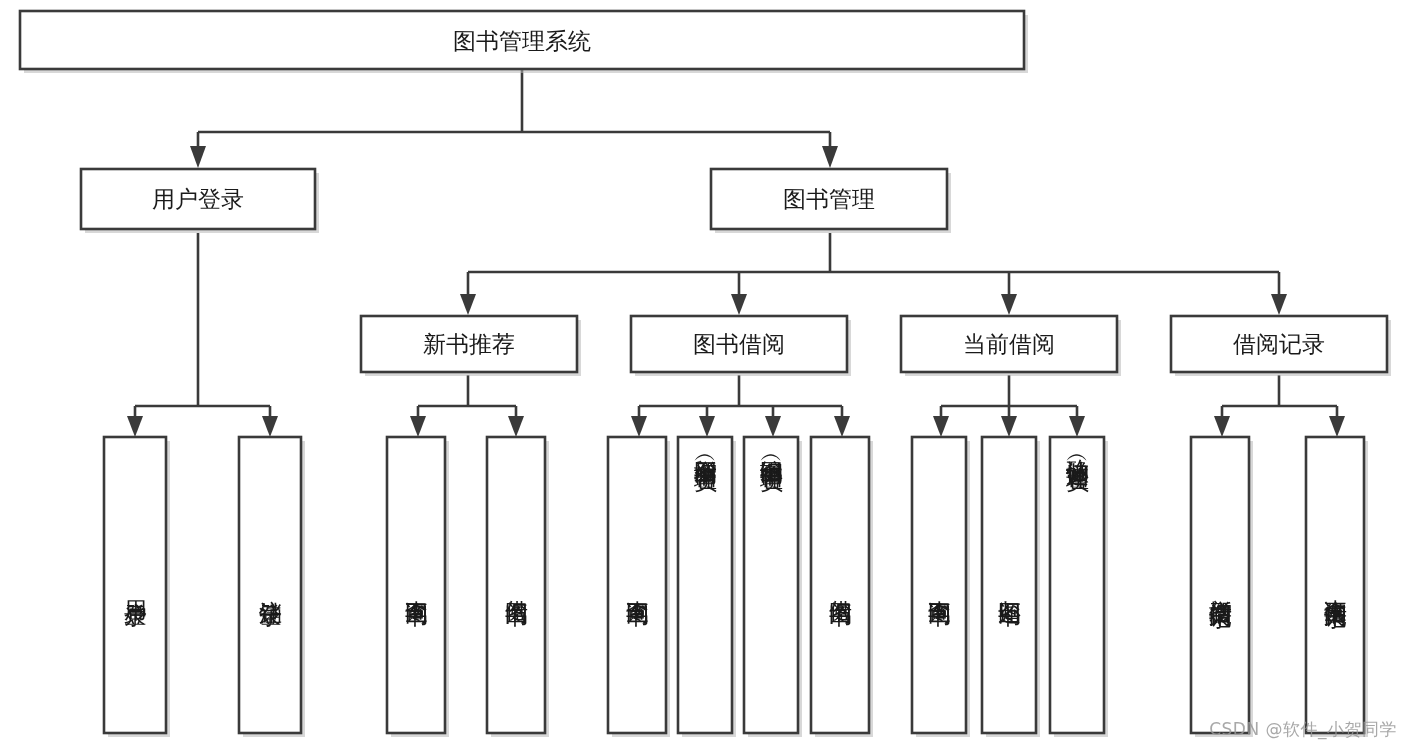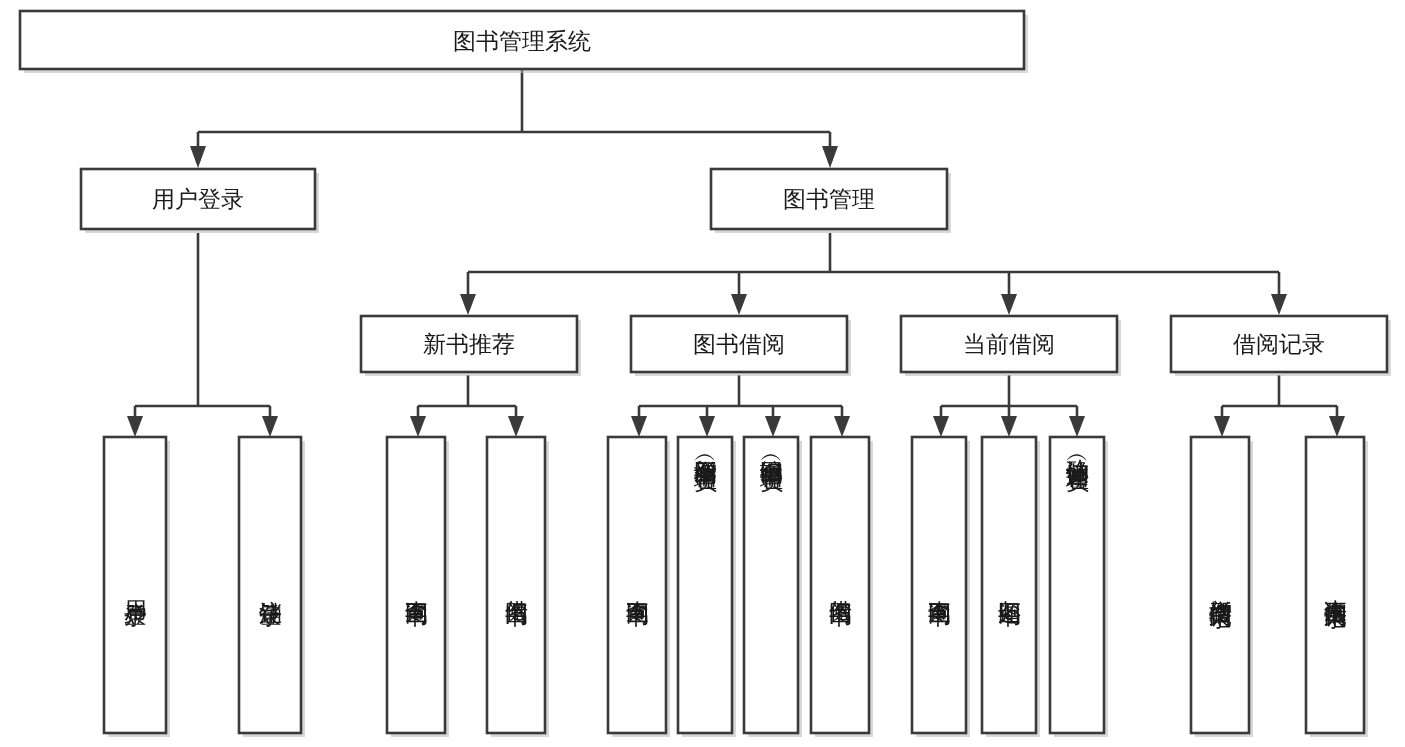--- a/index.html
+++ b/index.html
@@ -262,13 +262,14 @@
   <div class="vert-label-wrap" style="left:1050px; top:437px; width:54px; height:296px; align-items:flex-start;">
     <span class="vert-label" style="margin-top:4px;">确认归还（管理员）</span>
   </div>
   <div class="vert-label-wrap" style="left:1191px; top:437px; width:58px; height:296px;">
     <span class="vert-label">新增借阅记录</span>
   </div>
   <div class="vert-label-wrap" style="left:1306px; top:437px; width:58px; height:296px;">
     <span class="vert-label">查询借阅记录</span>
   </div>
 
+  <div id="watermark">CSDN @软件_小贺同学</div>
 </div>
 
 </body></html>

